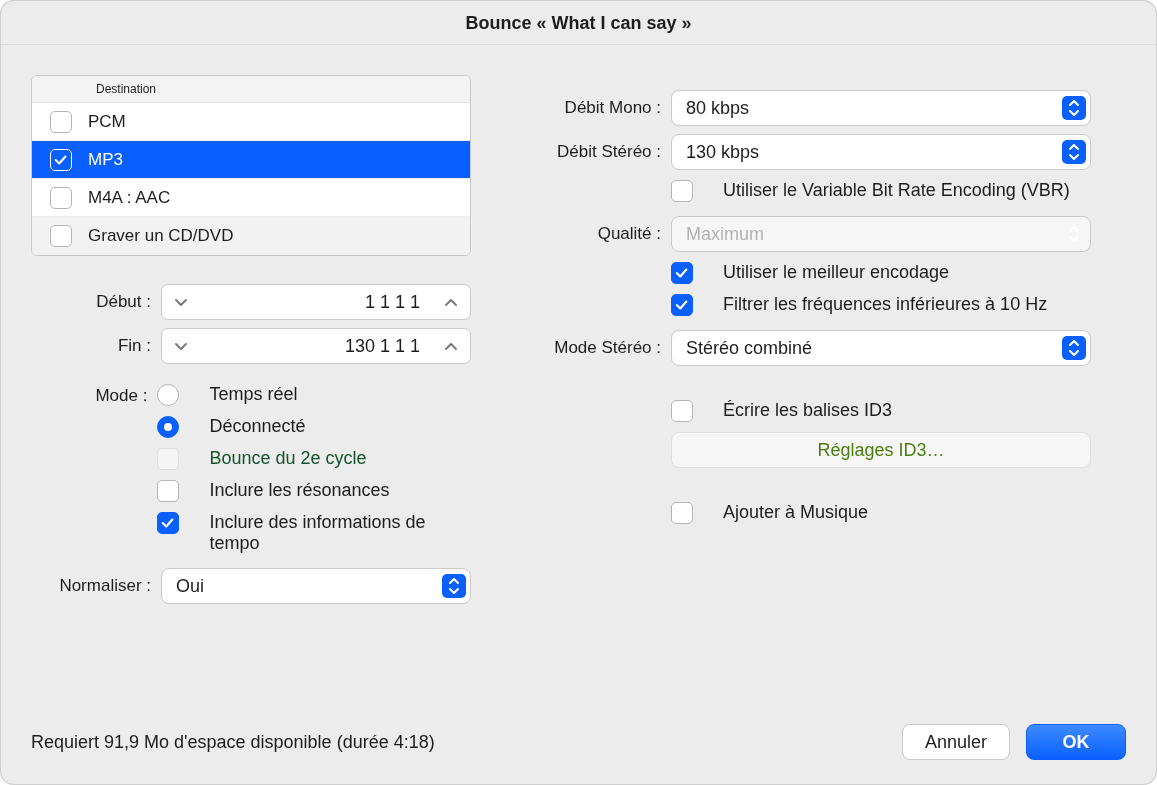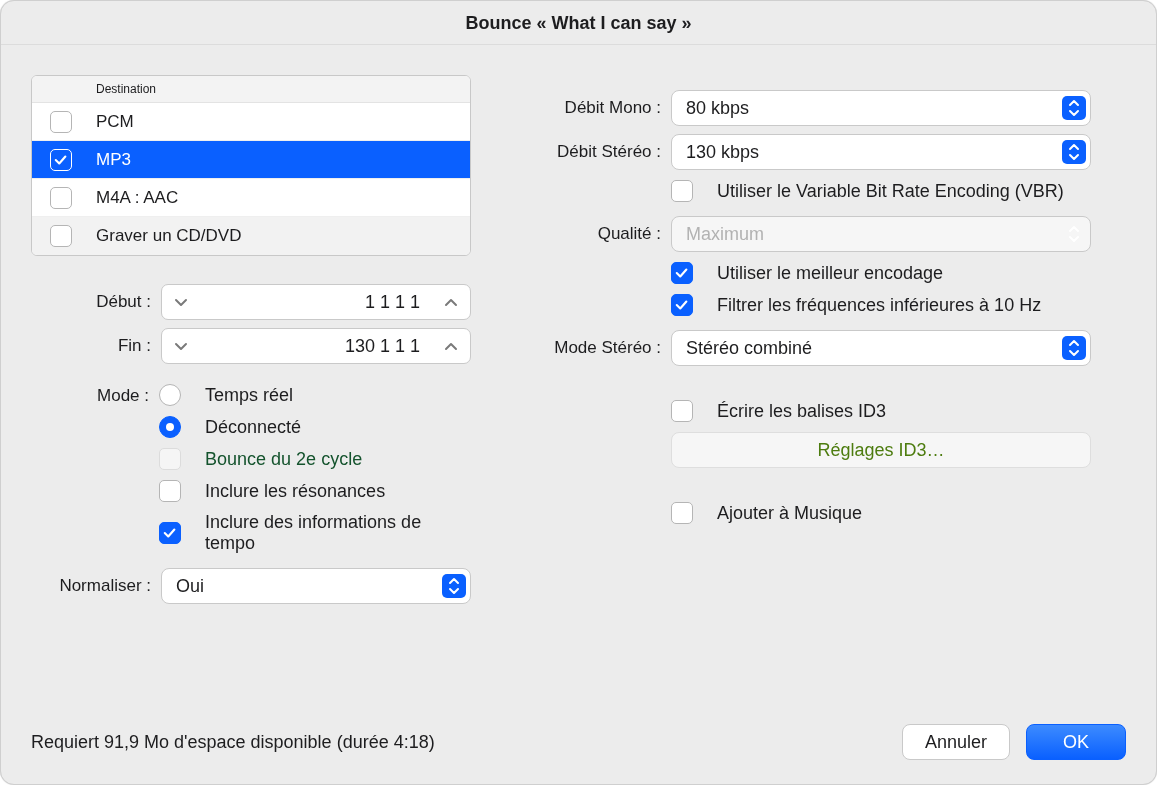--- a/index.html
+++ b/index.html
@@ -49,21 +49,21 @@
     background: #f3f3f3;
     border-bottom: 1px solid #e3e3e3;
     font-size: 12px;
     padding: 6px 10px 6px 64px;
   }
   .dest-row {
     display: flex;
     align-items: center;
     height: 38px;
     padding: 0 10px 0 18px;
-    gap: 24px;
+    gap: 16px;
     border-bottom: 1px solid #efefef;
   }
   .dest-row:last-child { border-bottom: none; }
   .dest-row.selected { background: #0a60ff; color: #fff; }
   .dest-row.altbg { background: #f2f2f2; }
 
   
   .chk {
     width: 22px; height: 22px;
     border: 1px solid #b5b5b5;
@@ -163,22 +163,22 @@
     gap: 1px;
   }
   .select.disabled { background: #f6f6f6; color: #b2b2b2; }
   .select.disabled .sel-caret { background: transparent; }
   .select.flat .sel-caret { background: transparent; }
 
   .right-col .select { width: 420px; }
 
   .opt-line {
     display: flex;
-    align-items: center;
-    gap: 24px;
+    align-items: flex-start;
+    gap: 30px;
     margin-top: 10px;
   }
   .opt-line .opt-text { font-size: 18px; }
   .opt-line.disabled { color: #14532d; }
 
   .right-indent { margin-left: 170px; }
 
   
   .btn {
     height: 36px;
@@ -187,21 +187,21 @@
     border-radius: 8px;
     background: #fff;
     font-size: 18px;
     display: inline-flex; align-items: center; justify-content: center;
   }
   .btn.wide { width: 420px; color: #4d7c0f; background:#f6f6f6; border-color:#dedede; }
   .btn.primary {
     background: linear-gradient(#3d8bff,#0a60ff);
     border-color: #0a60ff;
     color: #fff;
-    font-weight: 400;
+    font-weight: 700;
     min-width: 100px;
   }
 
   .footer {
     display: flex;
     align-items: center;
     padding: 18px 30px 24px 30px;
   }
   .footer .status { flex: 1; font-size: 18px; }
   .footer .actions { display: flex; gap: 16px; }

